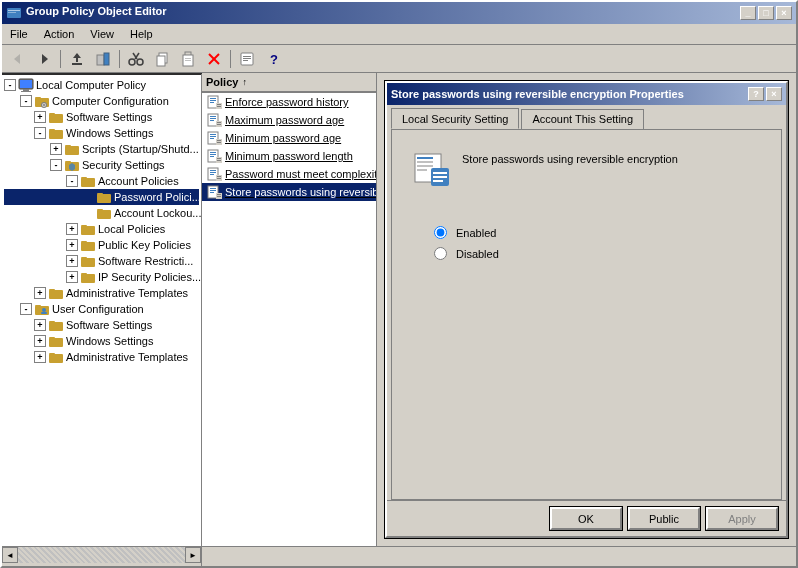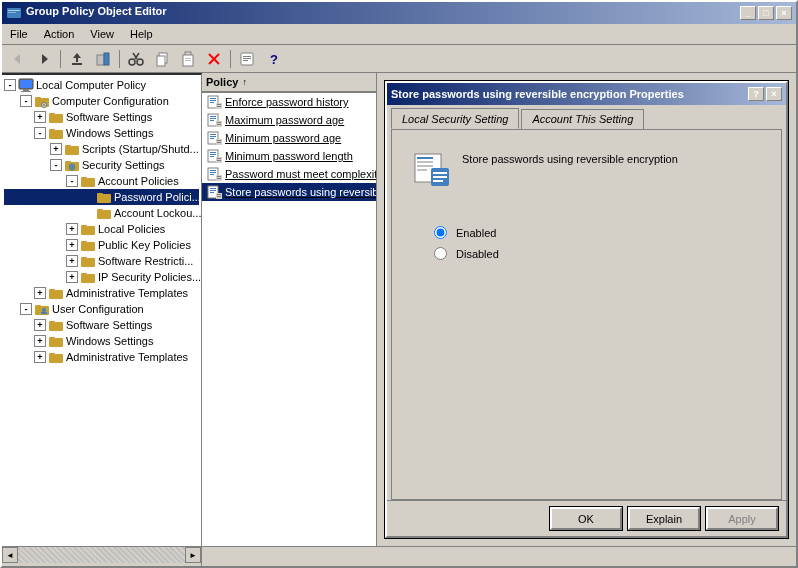--- a/index.html
+++ b/index.html
@@ -247,21 +247,20 @@
       padding: 0;
       display: flex;
       flex-direction: column;
     }
 
     
     .tab-bar {
       display: flex;
       padding: 4px 4px 0;
       gap: 2px;
-      font-style: italic;
     }
     .tab {
       padding: 3px 10px;
       background: #d4d0c8;
       border: 1px solid #808080;
       border-bottom: none;
       cursor: pointer;
       font-size: 11px;
       position: relative;
     }
@@ -783,21 +782,21 @@
               </label>
               <label class="radio-option">
                 <input type="radio" name="security-setting" class="radio-input" style="">
                 <span class="radio-label">Disabled</span>
               </label>
             </div>
           </div>
 
           <div class="bottom-bar">
             <button class="win-btn">OK</button>
-            <button class="win-btn">Explain</button>
+            <button class="win-btn">Public</button>
             <button class="win-btn" style="color: #808080;">Apply</button>
           </div>
         </div>
       </div>
     </div>
   </div>
 
   <div style="display:flex; height: 20px; border-top: 1px solid #808080; background: #d4d0c8;">
     <div style="width: 200px; display: flex; border-right: 1px solid #808080;">
       <div class="scroll-arrow">◄</div>

